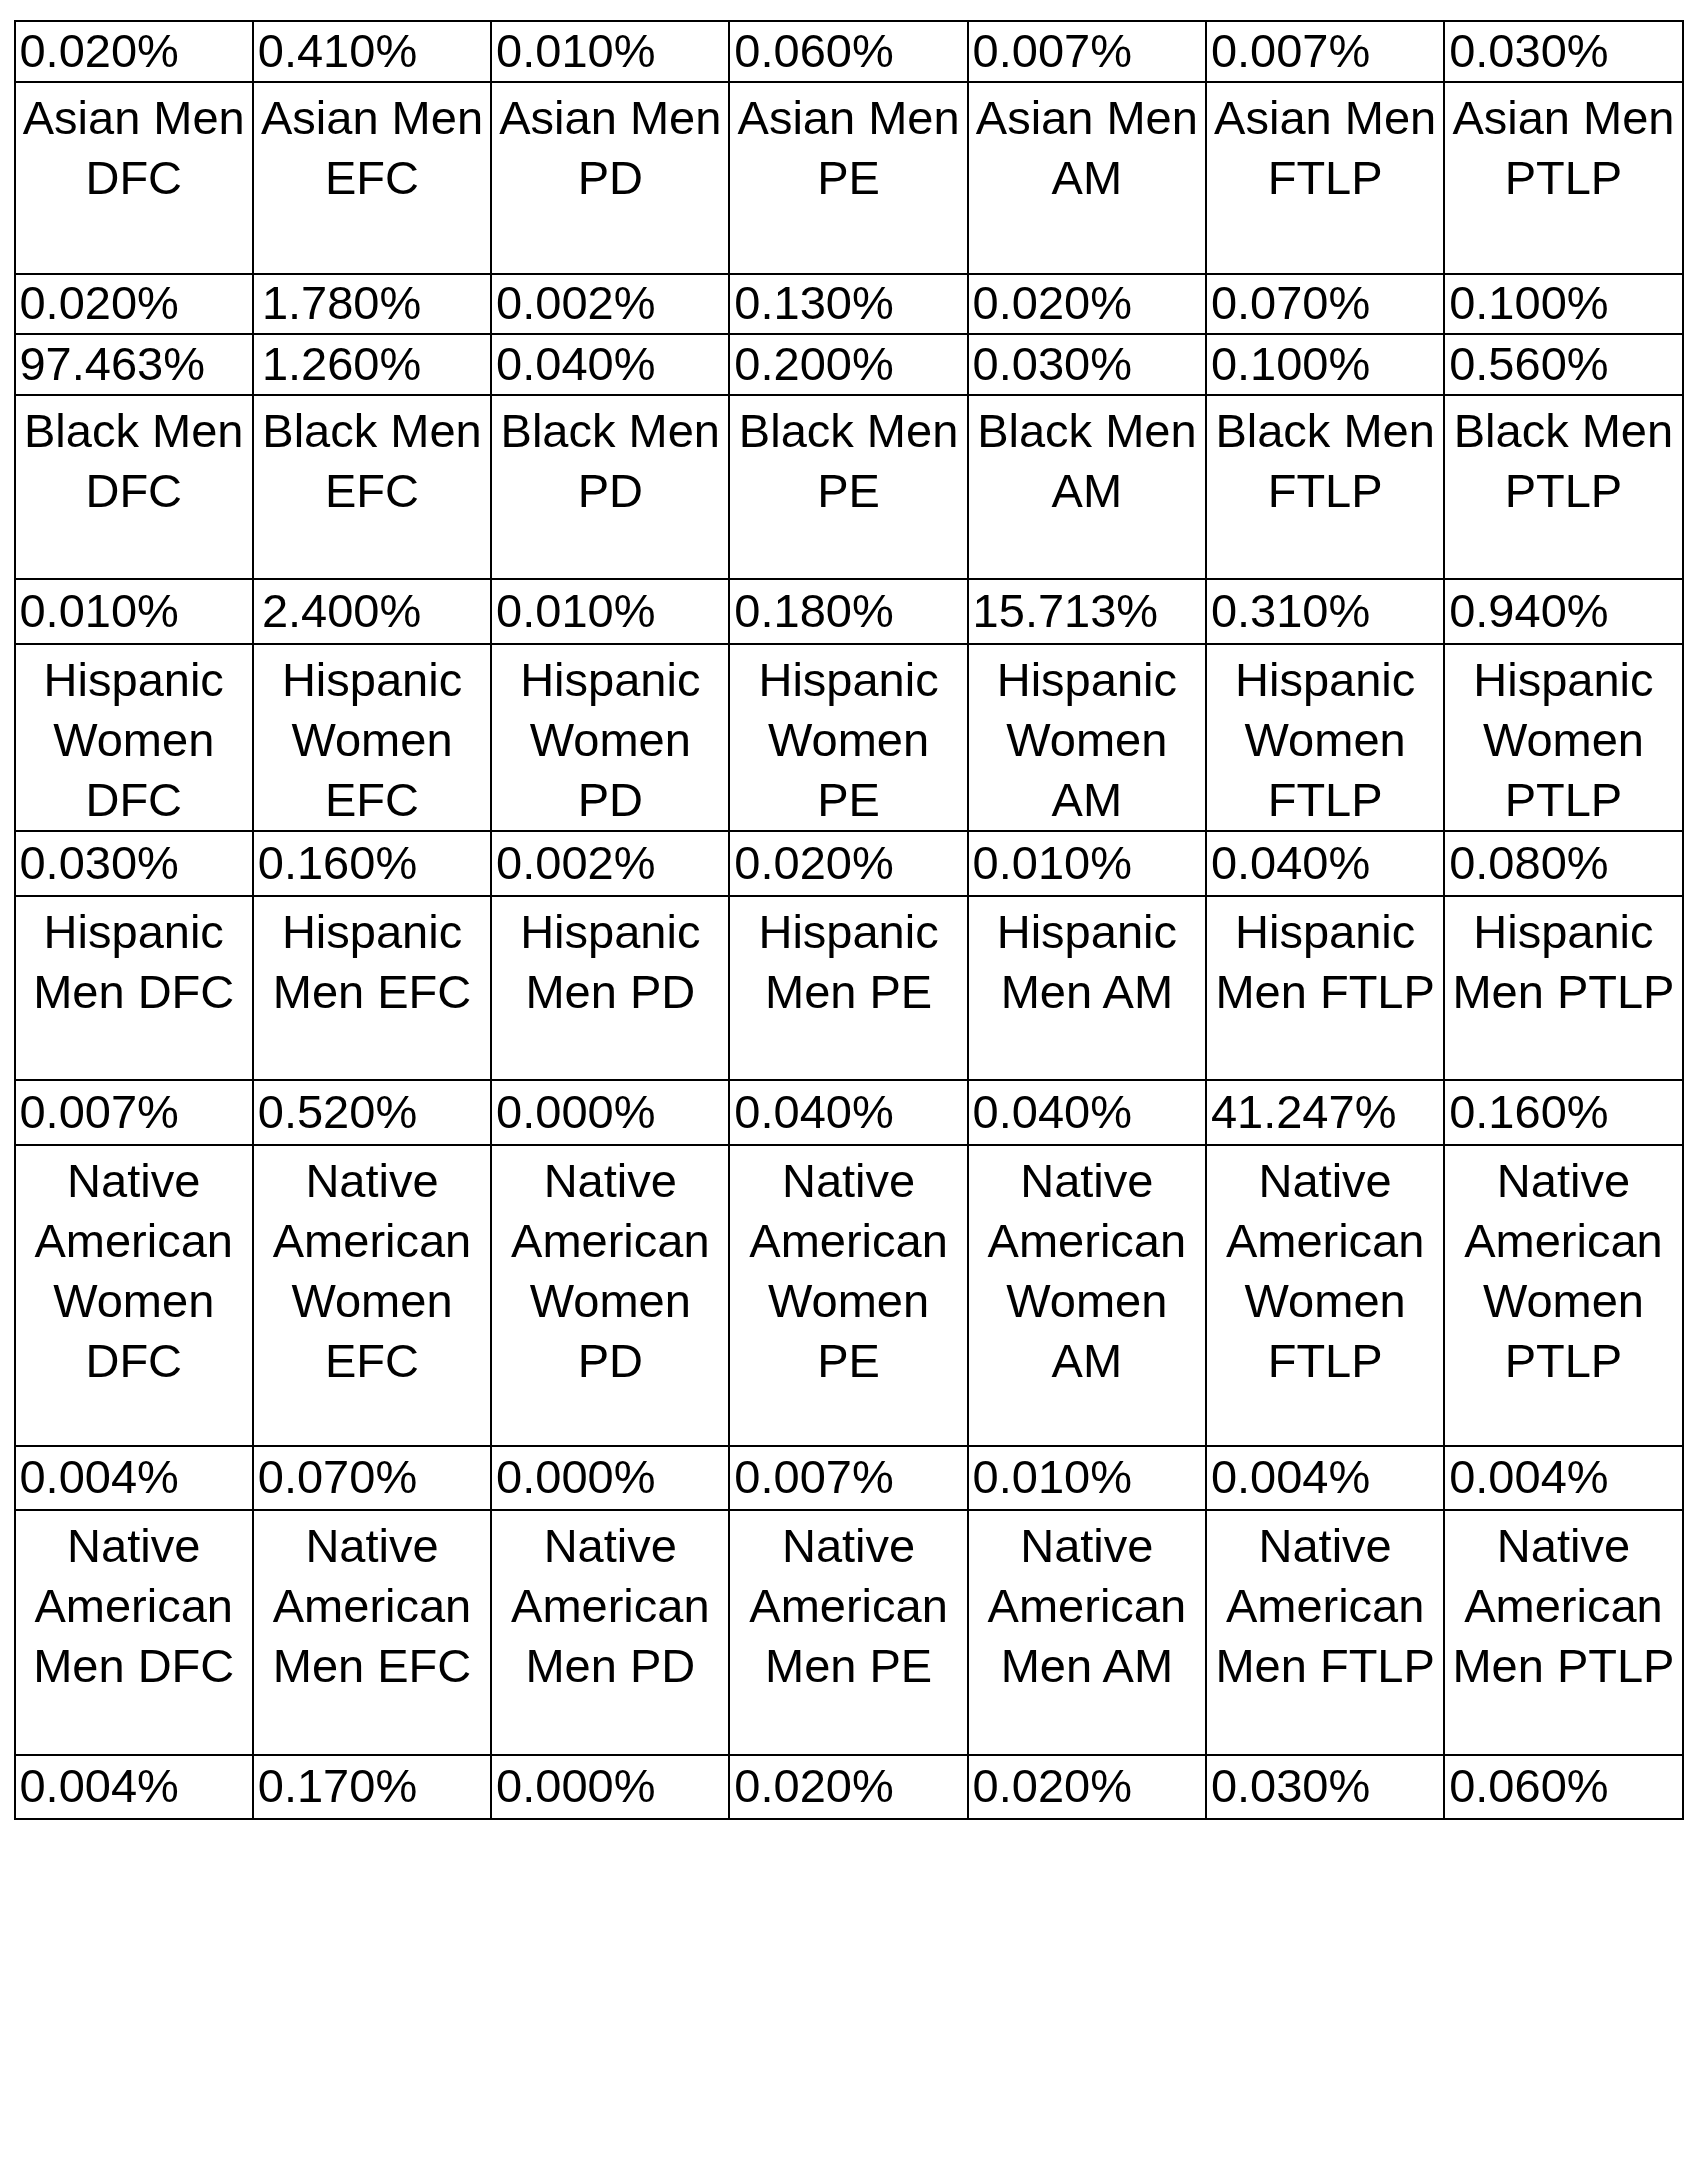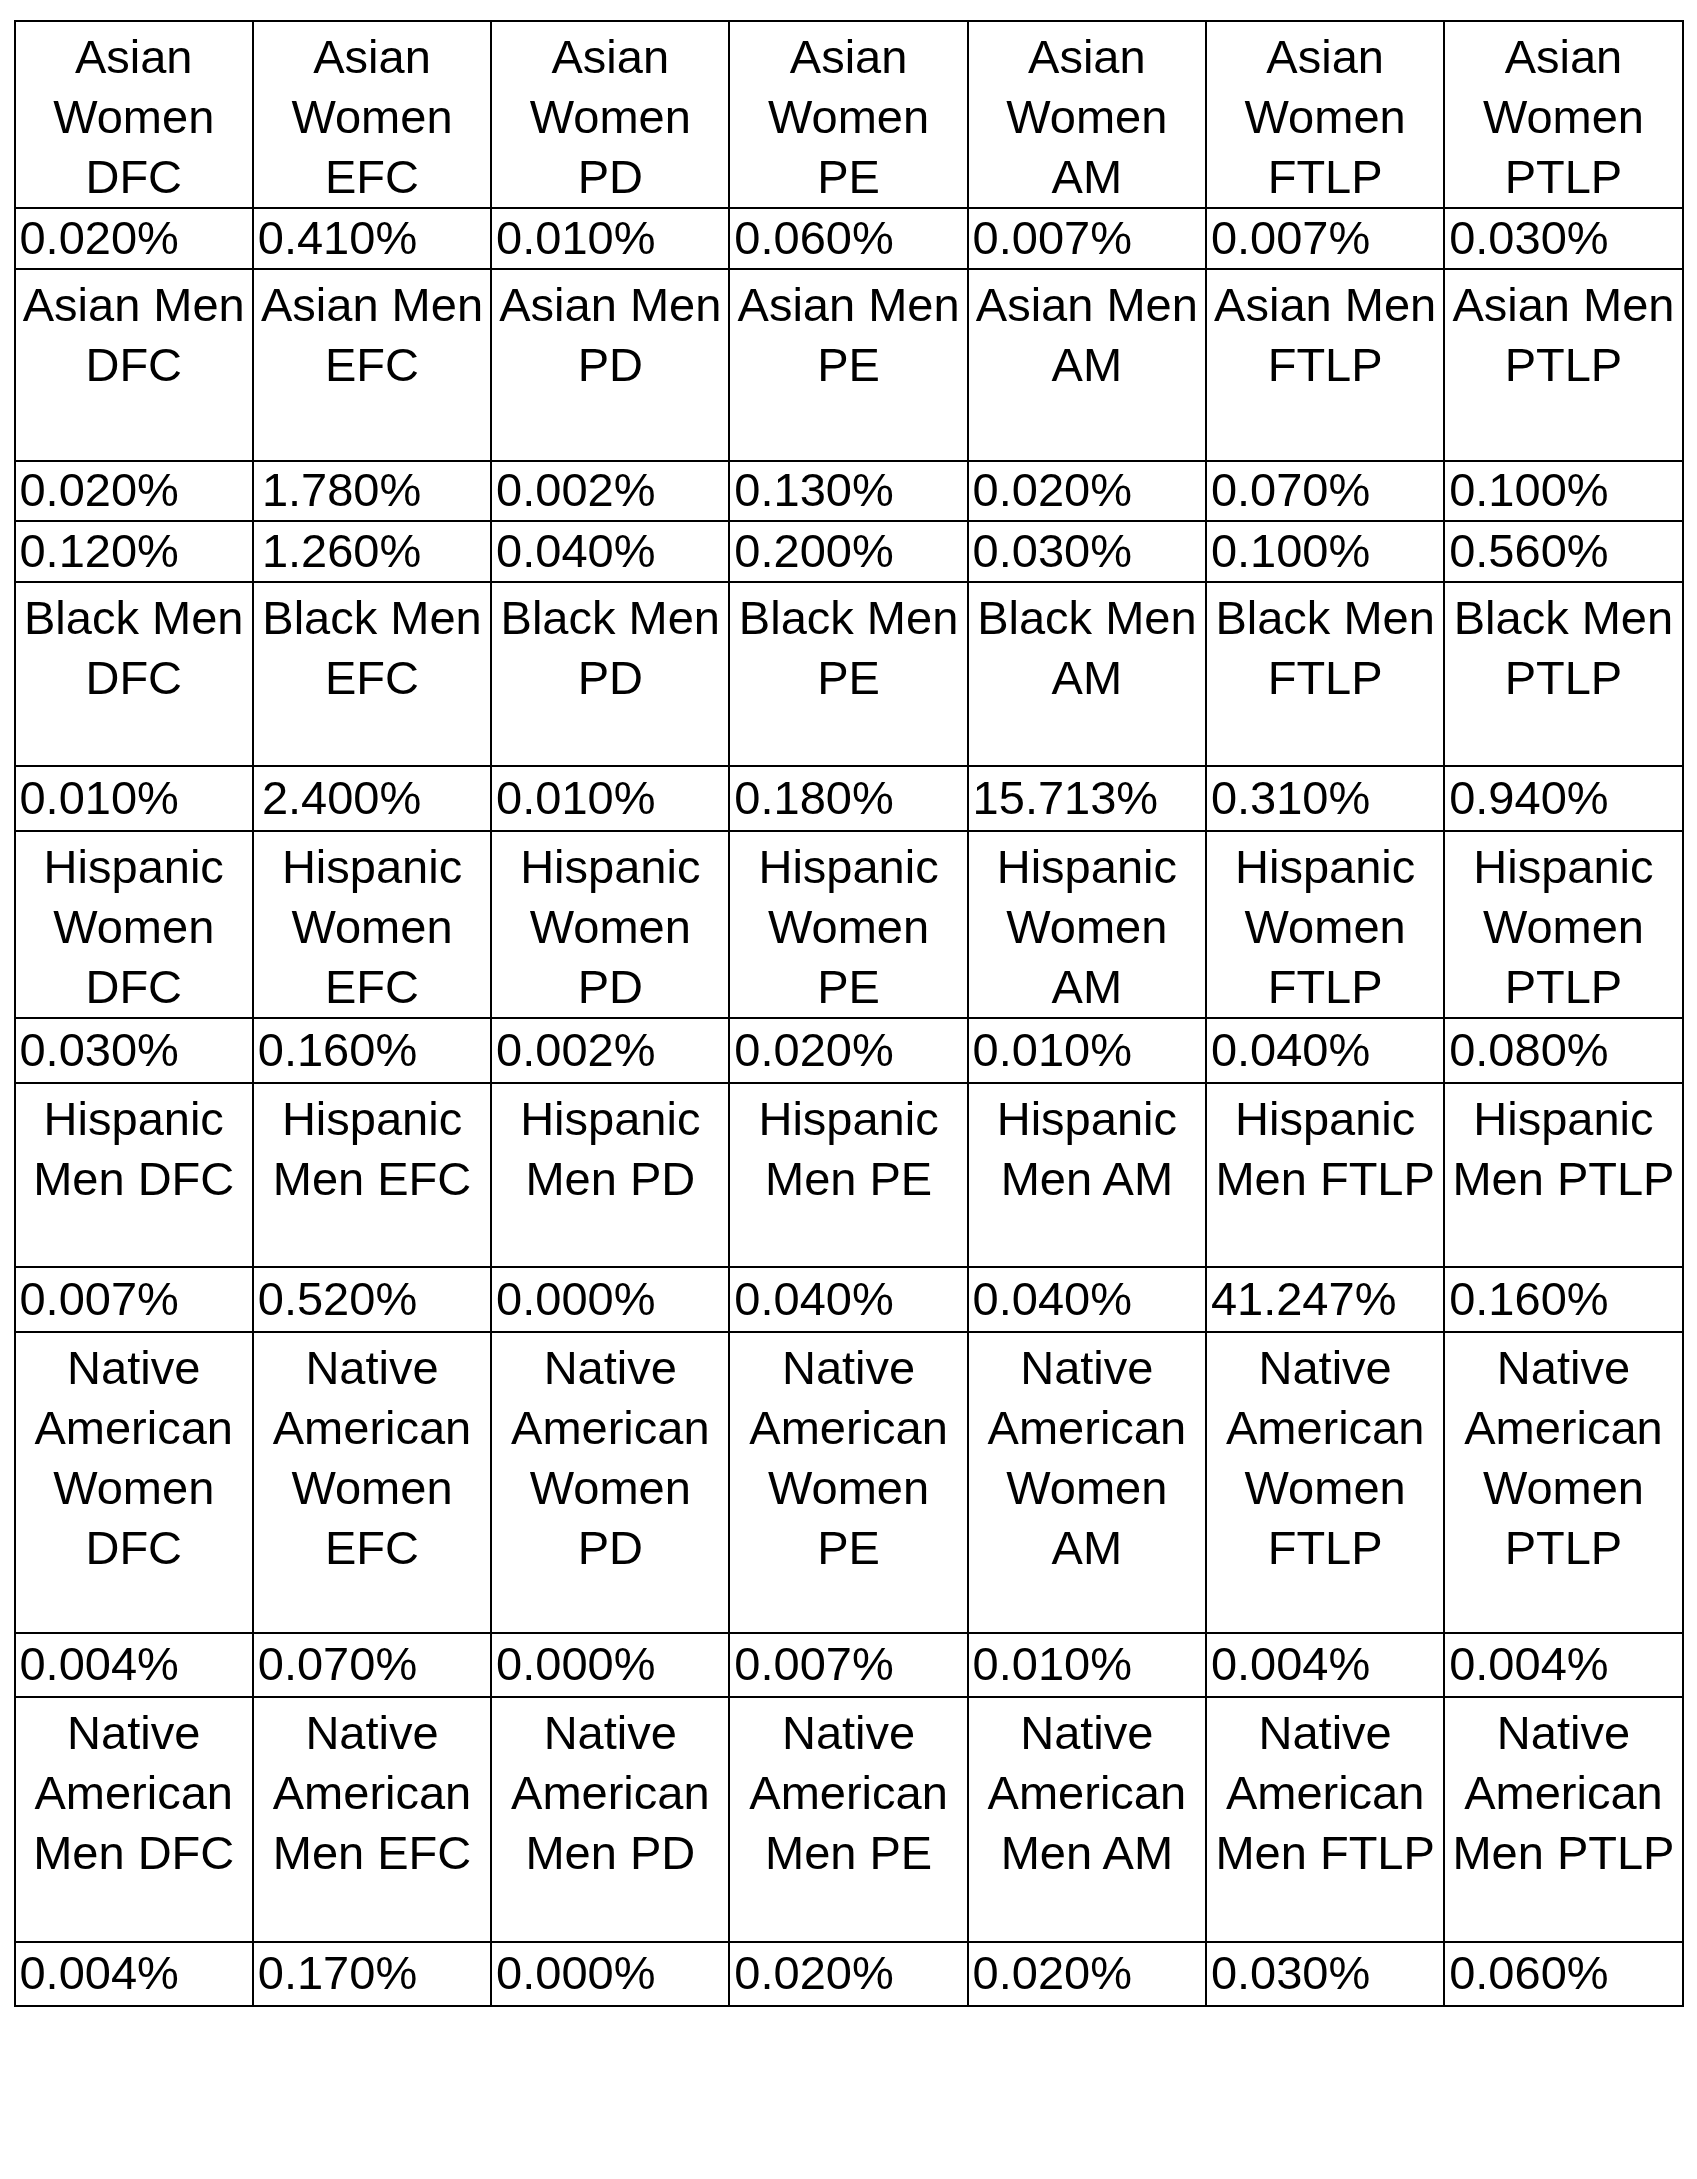--- a/index.html
+++ b/index.html
@@ -60,43 +60,20 @@
     <colgroup>
       <col style="width:14.2857%">
         <col style="width:14.2857%">
         <col style="width:14.2857%">
       <col style="width:14.2857%">
         <col style="width:14.2857%">
         <col style="width:14.2857%">
       <col style="width:14.2857%">
     </colgroup>
     <tbody>
-        <tr style="height: 187px;">
-          <td class="header-cell">Asian
-Women
-DFC</td>
-          <td class="header-cell">Asian
-Women
-EFC</td>
-          <td class="header-cell">Asian
-Women
-PD</td>
-          <td class="header-cell">Asian
-Women
-PE</td>
-          <td class="header-cell">Asian
-Women
-AM</td>
-          <td class="header-cell">Asian
-Women
-FTLP</td>
-          <td class="header-cell">Asian
-Women
-PTLP</td>
-        </tr>
         <tr style="height: 61px;">
           <td class="value-cell">0.020%</td>
           <td class="value-cell">0.410%</td>
           <td class="value-cell">0.010%</td>
           <td class="value-cell">0.060%</td>
           <td class="value-cell">0.007%</td>
           <td class="value-cell">0.007%</td>
           <td class="value-cell">0.030%</td>
         </tr>
         <tr style="height: 192px;">
@@ -118,21 +95,21 @@
         <tr style="height: 60px;">
           <td class="value-cell">0.020%</td>
           <td class="value-cell bold">1.780%</td>
           <td class="value-cell">0.002%</td>
           <td class="value-cell">0.130%</td>
           <td class="value-cell">0.020%</td>
           <td class="value-cell">0.070%</td>
           <td class="value-cell">0.100%</td>
         </tr>
         <tr style="height: 61px;">
-          <td class="value-cell">0.120%</td>
+          <td class="value-cell">97.463%</td>
           <td class="value-cell bold">1.260%</td>
           <td class="value-cell">0.040%</td>
           <td class="value-cell">0.200%</td>
           <td class="value-cell">0.030%</td>
           <td class="value-cell">0.100%</td>
           <td class="value-cell">0.560%</td>
         </tr>
         <tr style="height: 184px; border-radius: 21px;">
           <td class="header-cell">Black Men
 DFC</td>

